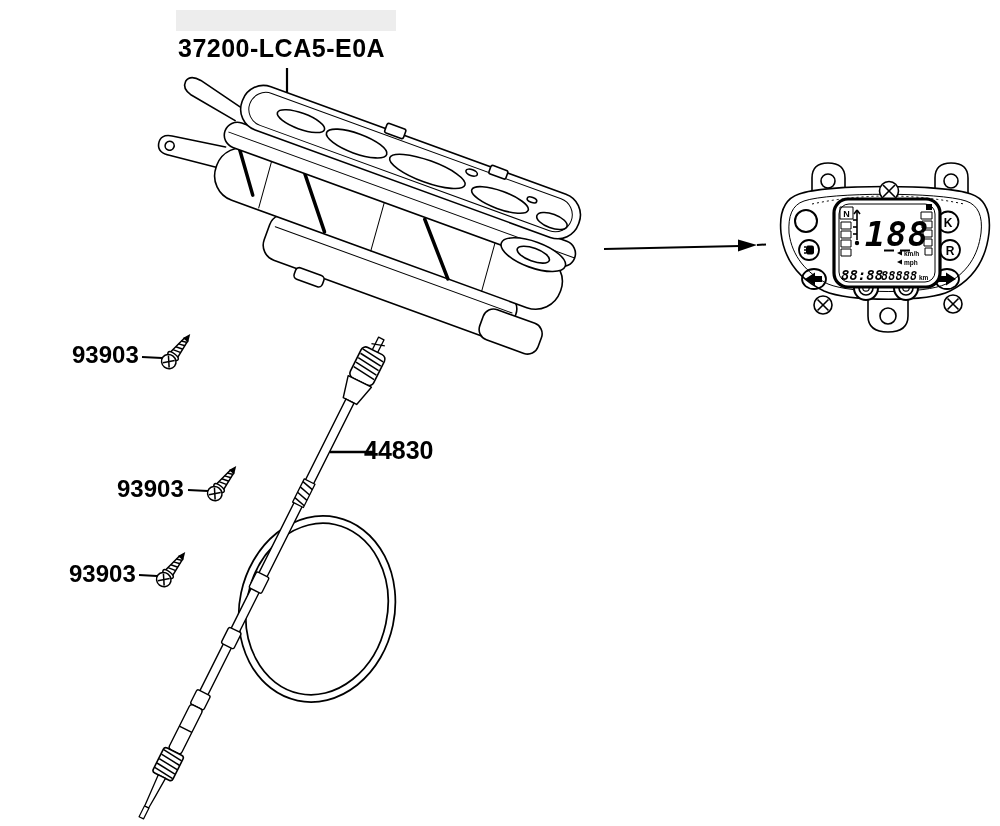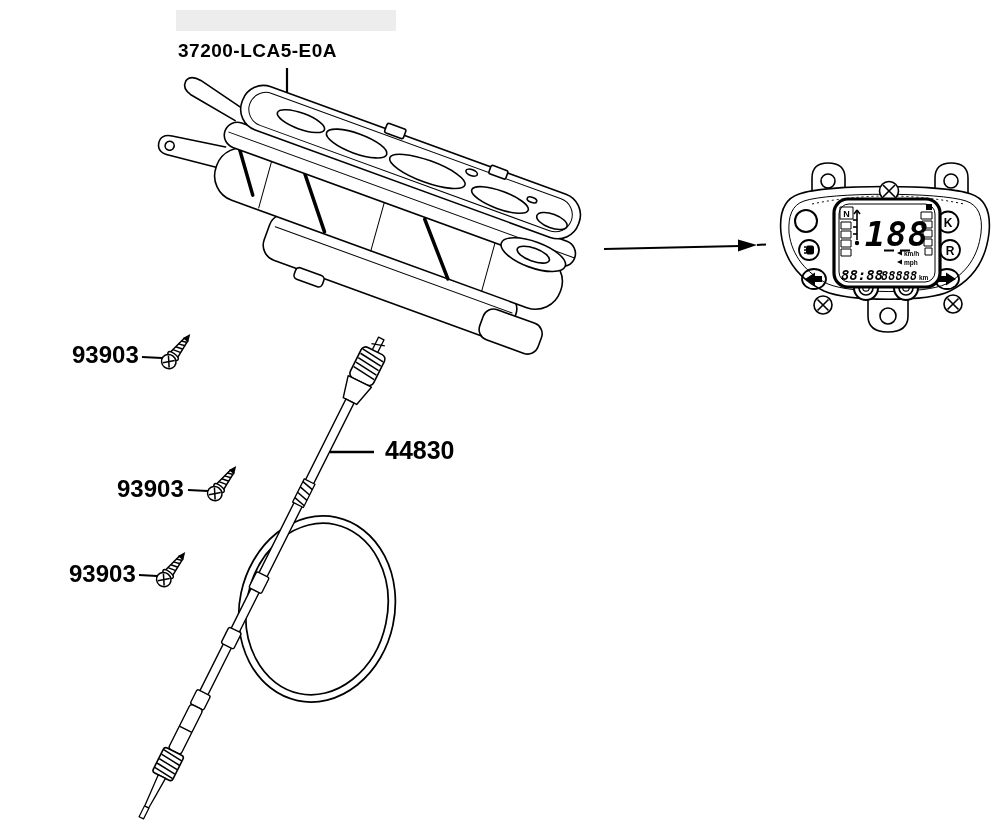--- a/index.html
+++ b/index.html
@@ -2,25 +2,25 @@
 <html><head>
 <meta charset="utf-8">
 <style>
   html,body{margin:0;padding:0;background:#ffffff;}
   body{width:1000px;height:826px;position:relative;overflow:hidden;
        font-family:"Liberation Sans", sans-serif;color:#000;}
   .stage{position:absolute;left:0;top:0;width:1000px;height:826px;}
   svg{position:absolute;left:0;top:0;}
   .part-label{position:absolute;font-weight:bold;color:#000;white-space:nowrap;
               font-family:"Liberation Sans", sans-serif;}
-  .lbl-title{left:178px;top:40px;font-size:19px;letter-spacing:.5px;}
+  .lbl-title{left:178px;top:34px;font-size:25px;letter-spacing:.5px;}
   .lbl-screw1{left:72px;top:341px;font-size:24px;}
   .lbl-screw2{left:117px;top:475px;font-size:24px;}
   .lbl-screw3{left:69px;top:560px;font-size:24px;}
-  .lbl-cable{left:385px;top:436px;font-size:25px;}
+  .lbl-cable{left:364px;top:436px;font-size:25px;}
   text{font-family:"Liberation Sans", sans-serif;fill:#000;}
   .seg{font-family:"DejaVu Sans Mono", monospace;font-weight:bold;font-style:italic;}
 </style>
 </head>
 <body>
 
 <div class="stage">
 
 <svg width="1000" height="826" viewBox="0 0 1000 826">
 

